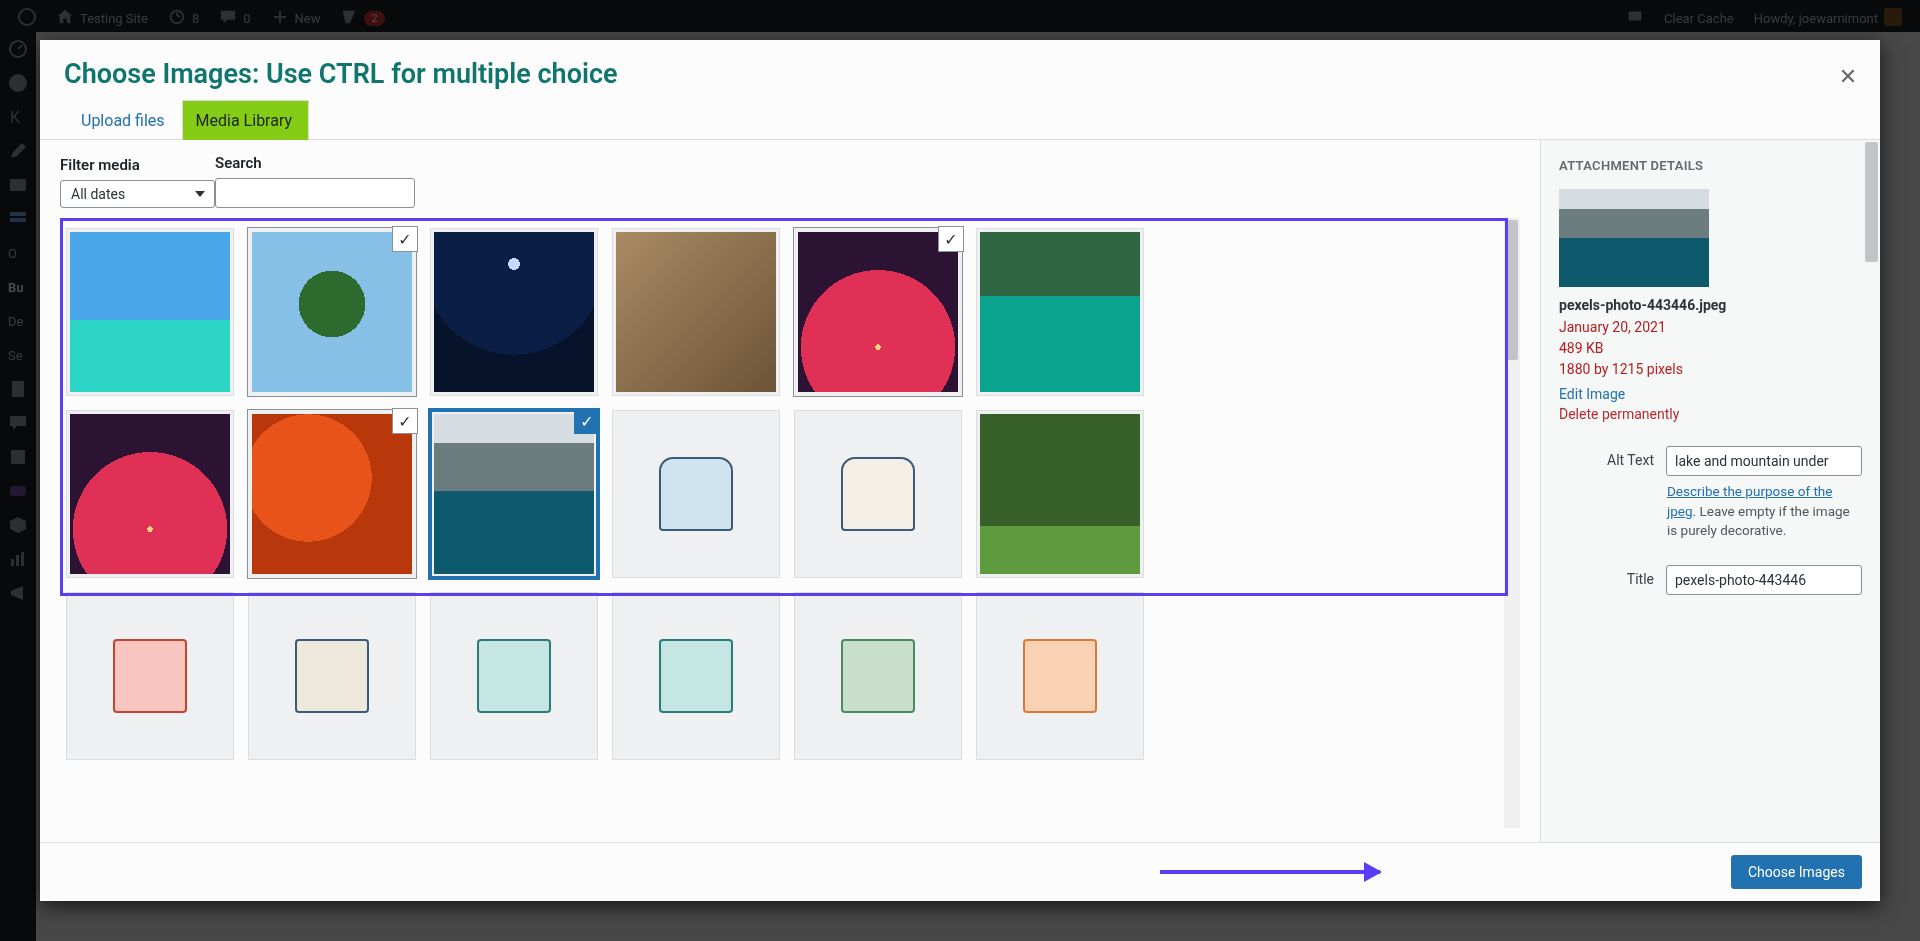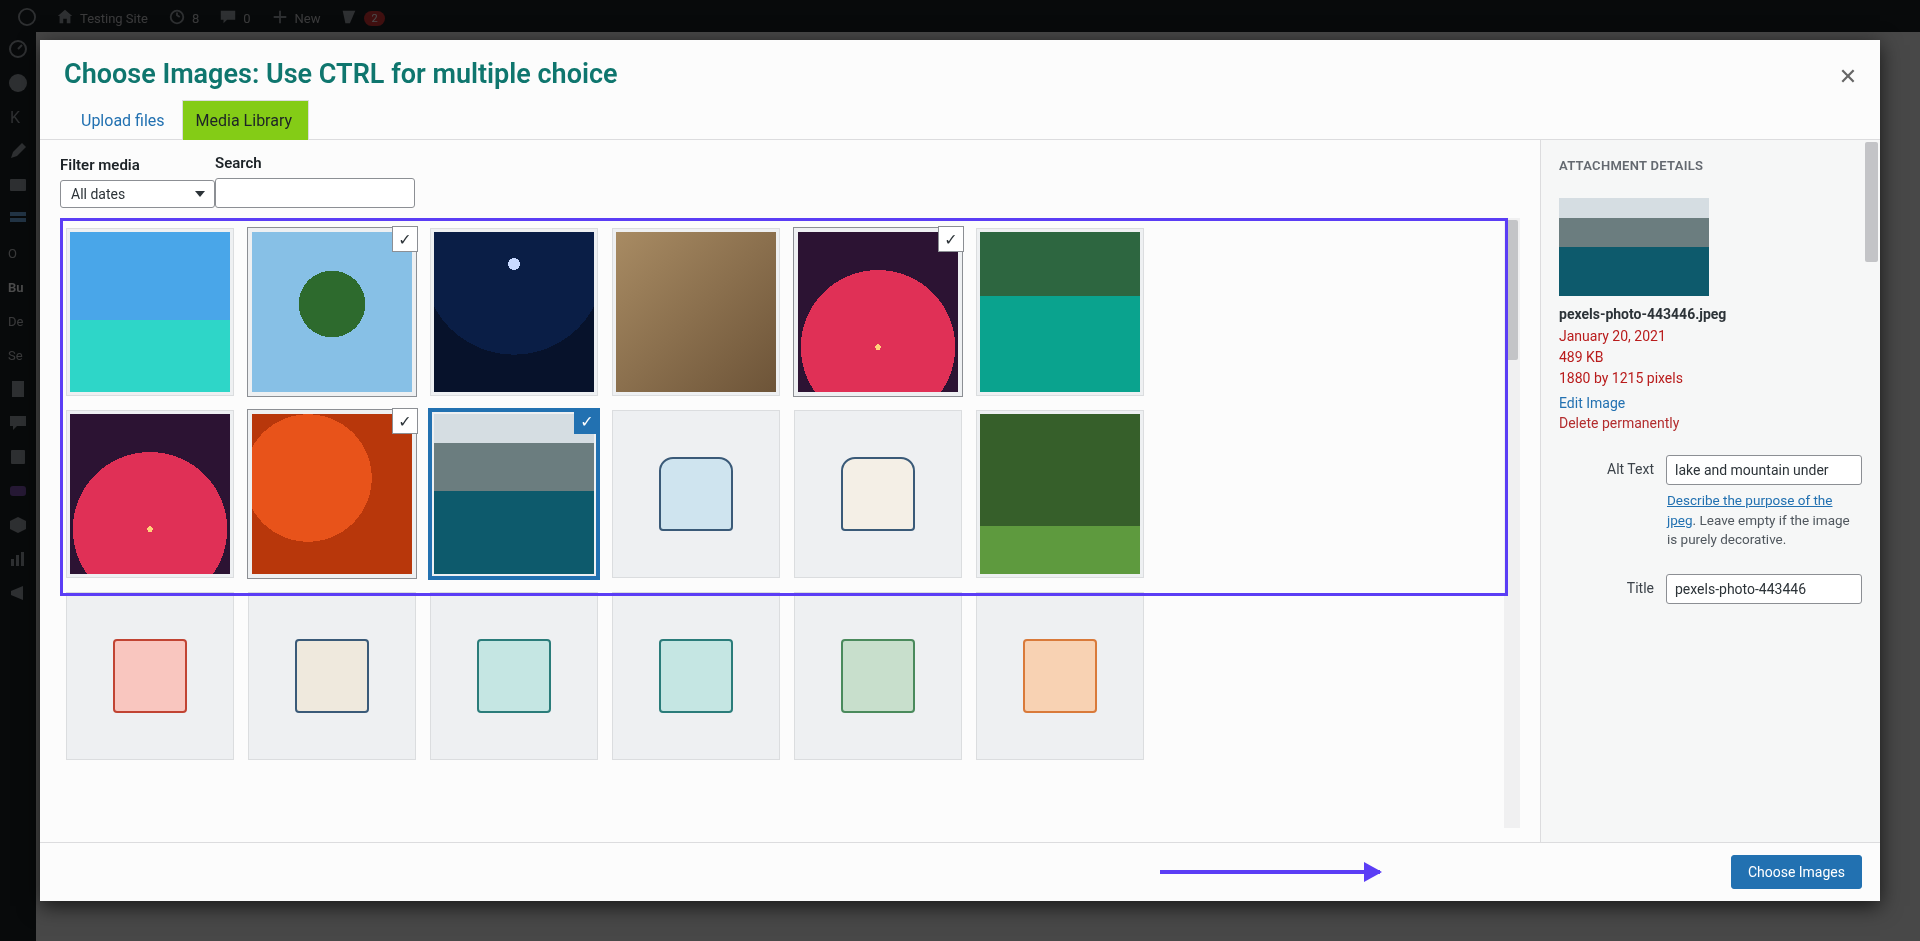--- a/index.html
+++ b/index.html
@@ -70,21 +70,21 @@
 .hoodie-blue::after { background: #cfe4ef; }
 .hoodie-cream::after { background: #f4efe6; }
 .shirt-red::after { background: #f9c6bf; border-radius: 4px; border-color: #c14433; }
 .shirt-cream::after { background: #efe9dd; border-radius: 4px; }
 .shirt-teal::after { background: #c5e6e3; border-radius: 4px; border-color: #2a7c7a; }
 .shirt-green::after { background: #c8dfcc; border-radius: 4px; border-color: #4a8a5c; }
 .shirt-orange::after { background: #f8d2b3; border-radius: 4px; border-color: #d97a3a; }
 
 
 .details { width: 340px; border-left: 1px solid #dcdcde; background: #f6f7f7; padding: 18px 18px 10px; overflow: auto; position: relative; color: #2c3338; font-size: 14px; }
-.details h3 { font-size: 13px; font-weight: 600; letter-spacing: 0.3px; color: #646970; margin-bottom: 25px; }
+.details h3 { font-size: 13px; font-weight: 600; letter-spacing: 0.3px; color: #646970; margin-bottom: 16px; }
 .details-thumb { width: 150px; height: 98px; background: linear-gradient(#d5dde2 0 20%, #6b7d7f 20% 50%, #0d5a6c 50% 100%); margin-bottom: 10px; }
 .details-filename { font-weight: 700; margin-bottom: 4px; }
 .details-meta { color: #b91c1c; line-height: 1.5; }
 .details a.edit { color: #2271b1; text-decoration: none; display: inline-block; margin-top: 6px; }
 .details a.delete { color: #b32d2e; text-decoration: none; display: inline-block; margin-top: 4px; }
 .details-scrollbar { position: absolute; right: 2px; top: 2px; width: 13px; height: 120px; background: #c3c4c7; border-radius: 2px; }
 
 .field-row { display: flex; align-items: flex-start; gap: 12px; margin-top: 24px; }
 .field-label { width: 96px; text-align: right; color: #3c434a; padding-top: 6px; font-size: 14px; }
 .field-input { flex: 1; border: 1px solid #8c8f94; border-radius: 3px; padding: 6px 8px; font-size: 14px; color: #2c3338; background: #fff; }
@@ -133,20 +133,34 @@
       <svg viewBox="0 0 20 20">
           <path d="M9 3h2v6h6v2h-6v6H9v-6H3V9h6z"></path>
         </svg>
       <span>New</span>
     </div>
     <div class="adminbar-item">
       <svg viewBox="0 0 20 20">
           <path d="M3 3h14l-6 14H6z"></path>
         </svg>
       <span class="badge-red">2</span>
+    </div>
+  </div>
+  <div class="adminbar-right">
+    <div class="adminbar-item">
+        <svg viewBox="0 0 20 20">
+          <rect x="3" y="4" width="14" height="10" rx="1"></rect>
+        </svg>
+      </div>
+    <div class="adminbar-item">
+        <span>Clear Cache</span>
+      </div>
+    <div class="adminbar-item">
+      <span>Howdy, joewarnimont</span>
+      <span class="avatar"></span>
     </div>
   </div>
 </div>
 
 <div class="bodybg"></div>
 
 <div class="sidebar">
   <div class="sidebar-item">
       <svg viewBox="0 0 20 20">
         <circle cx="10" cy="10" r="8" fill="none" stroke="#9ca2a7" stroke-width="2"></circle>

